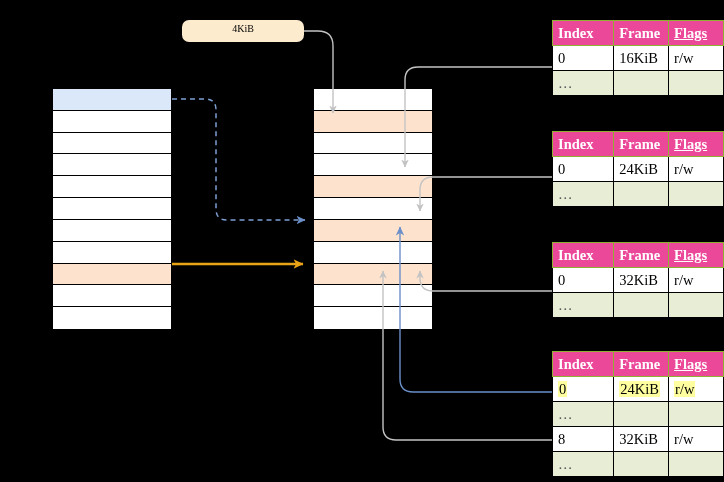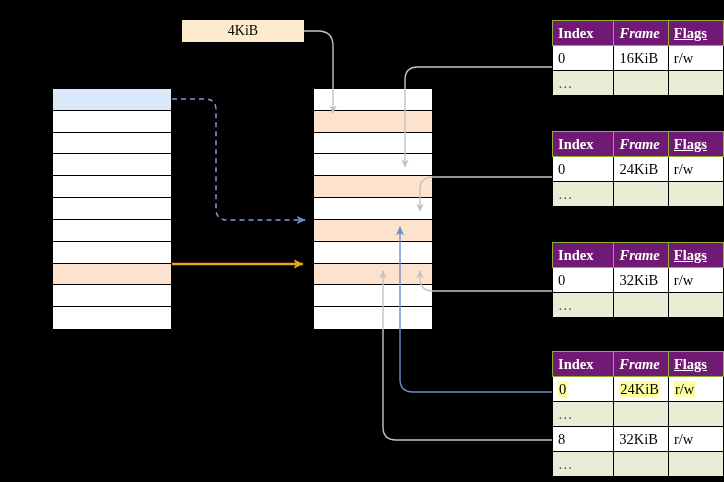--- a/index.html
+++ b/index.html
@@ -19,33 +19,33 @@
   .cell.peach{background:#fde3cd;}
 
   
   .ptable{position:absolute;border-collapse:collapse;background:#fff;
           font-size:14.5px;line-height:1;}
   .ptable td,.ptable th{
     border:1px solid #9fbf3b;padding:3px 5px;box-sizing:border-box;
     height:25px;vertical-align:middle;text-align:left;color:#000;
     font-weight:normal;
   }
-  .ptable th{background:#701a75;color:#fff;font-weight:bold;border-color:#8fb033;}
+  .ptable th{background:#ec4899;color:#fff;font-weight:bold;border-color:#8fb033;}
   .ptable td{border-color:#000;}
   .ptable tr.odd td{background:#e8eed6;color:#555;}
   .ptable .c-index{width:58px;}
-  .ptable .c-frame{width:46px;font-style:italic;}
+  .ptable .c-frame{width:46px;}
   .ptable .c-flags{width:52px;text-decoration:underline;}
   .hl{background:#ffffa0;padding:0 1px;}
 
   
   .note{
     position:absolute;background:#fdebcd;color:#000;
-    font-size:14px;text-align:center;line-height:1;
-    padding:4px 6px;box-sizing:border-box;
+    font-size:10px;text-align:center;line-height:1;
+    padding:4px 6px;box-sizing:border-box;border-radius:7px;
   }
 </style>
 </head>
 <body>
 
 <div id="root">
 
   <div class="note" style="left:182px;top:20px;width:122px;height:22px;">4KiB</div>
 
   <div class="memcol" id="memleft" style="left:52px;top:88px;width:120px;height:242px;">

